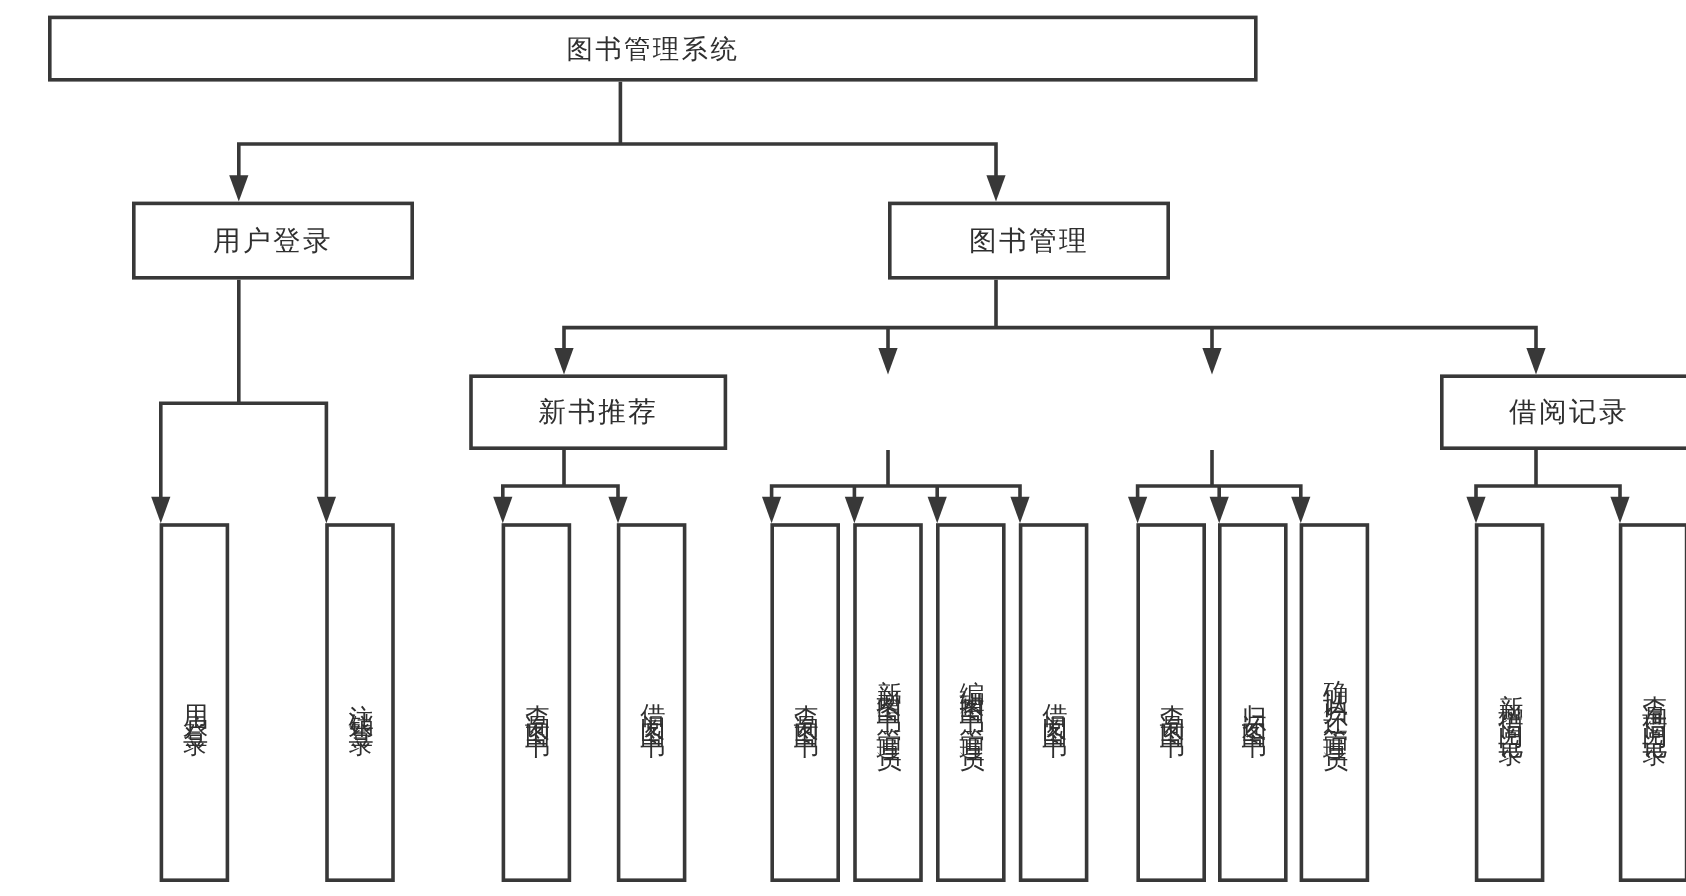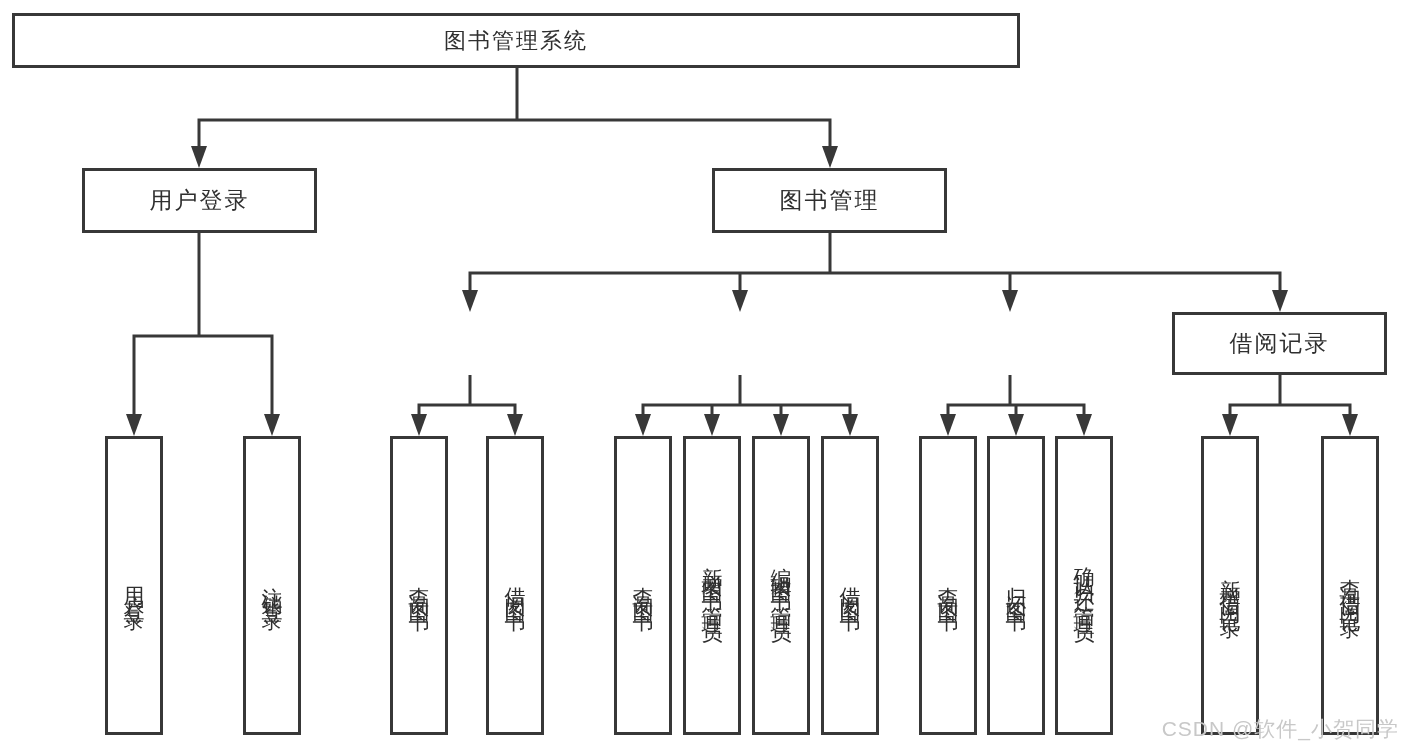--- a/index.html
+++ b/index.html
@@ -21,20 +21,21 @@
     z-index:1;
   }
   .node{
     position:absolute;
     box-sizing:border-box;
     border:3px solid var(--line);
     background:#fff;
     display:flex;align-items:center;justify-content:center;
     color:var(--text);
     z-index:2;
+    margin-left:28px;
   }
   .node.root{
     left:12px;top:13px;width:1008px;height:55px;
     font-size:22px;letter-spacing:2px;
   }
   .node.l2{
     top:168px;width:235px;height:65px;
     font-size:23px;letter-spacing:2px;
   }
   .node.l3{
@@ -140,20 +141,23 @@
     <span>图书管理系统</span>
   </div>
 
   <div class="node l2" id="n-user">
     <span>用户登录</span>
   </div>
   <div class="node l2" id="n-book">
     <span>图书管理</span>
   </div>
 
+  <div class="node l3" id="n-newbook">
+    <span>新书推荐</span>
+  </div>
   <div class="node l3" id="n-record">
     <span>借阅记录</span>
   </div>
 
   <div class="node leaf" id="lf-user-login">
     <span>用户登录</span>
   </div>
   <div class="node leaf" id="lf-user-logout">
     <span>注销登录</span>
   </div>
@@ -188,15 +192,14 @@
     <span>确认归还（管理员）</span>
   </div>
 
   <div class="node leaf" id="lf-rec-add">
     <span>新增借阅记录</span>
   </div>
   <div class="node leaf" id="lf-rec-query">
     <span>查询借阅记录</span>
   </div>
 
-  <div class="watermark">CSDN @软件_小贺同学</div>
 
 </div>
 
 </body></html>

